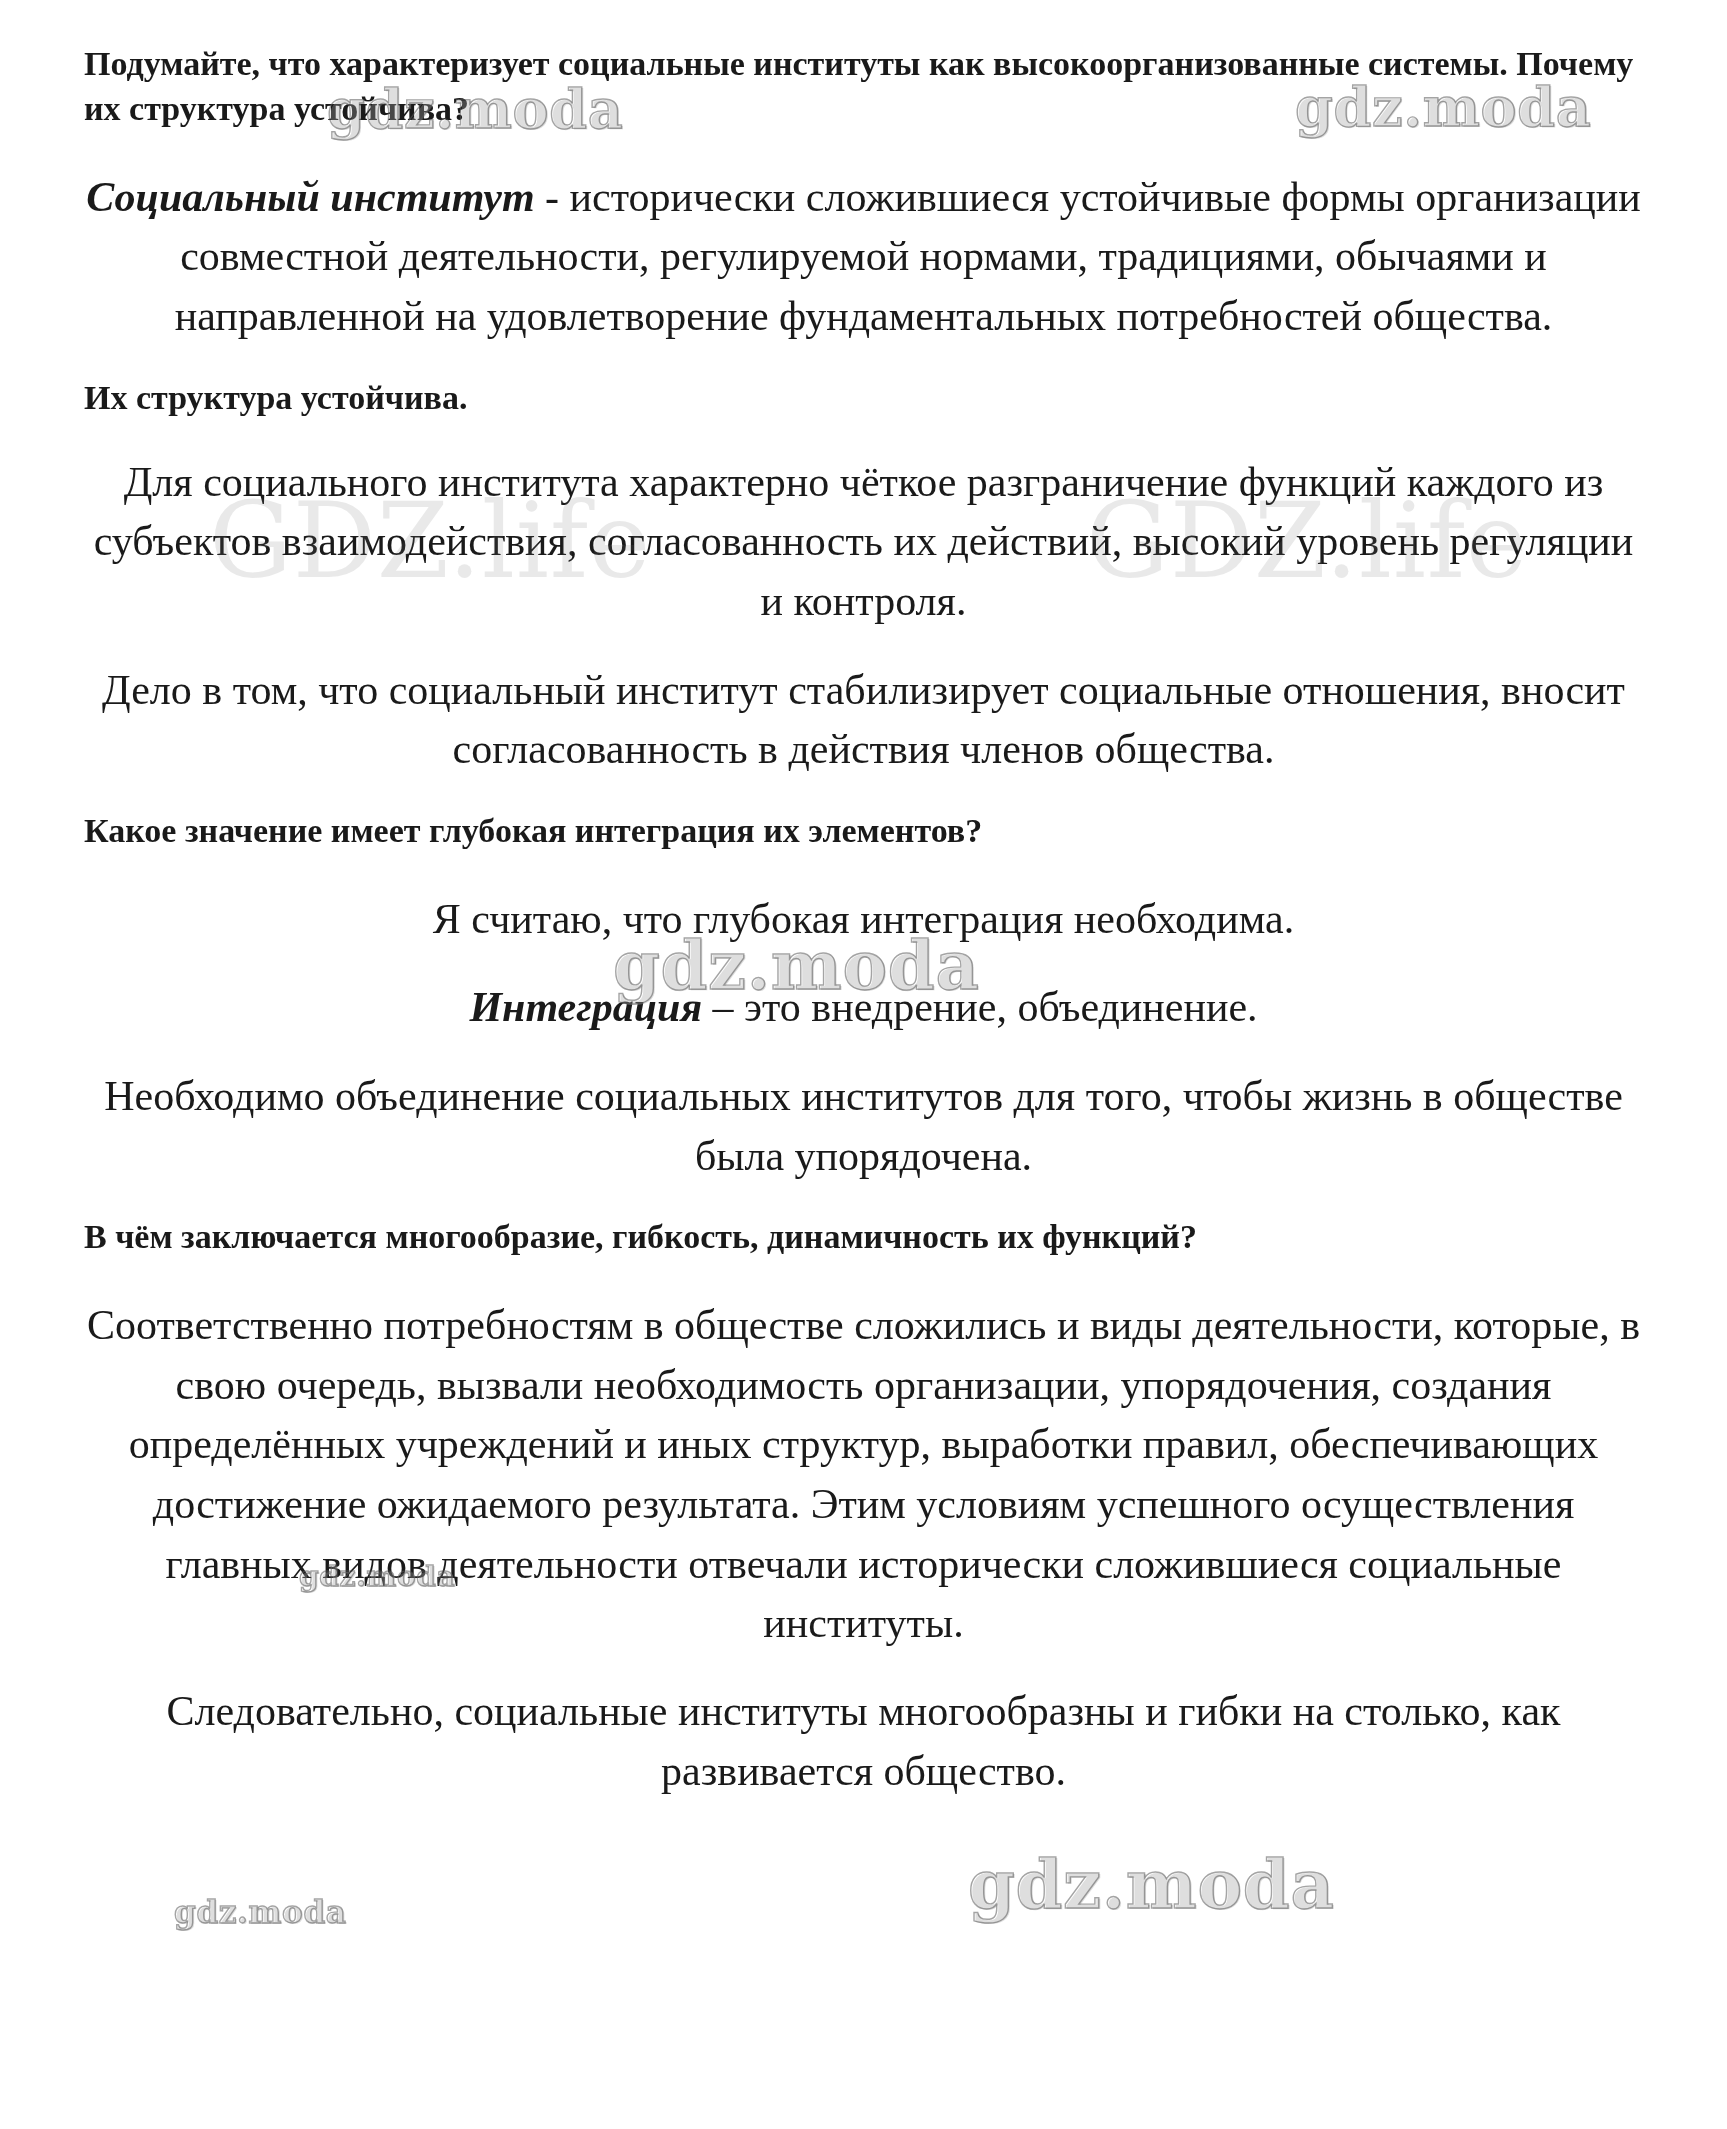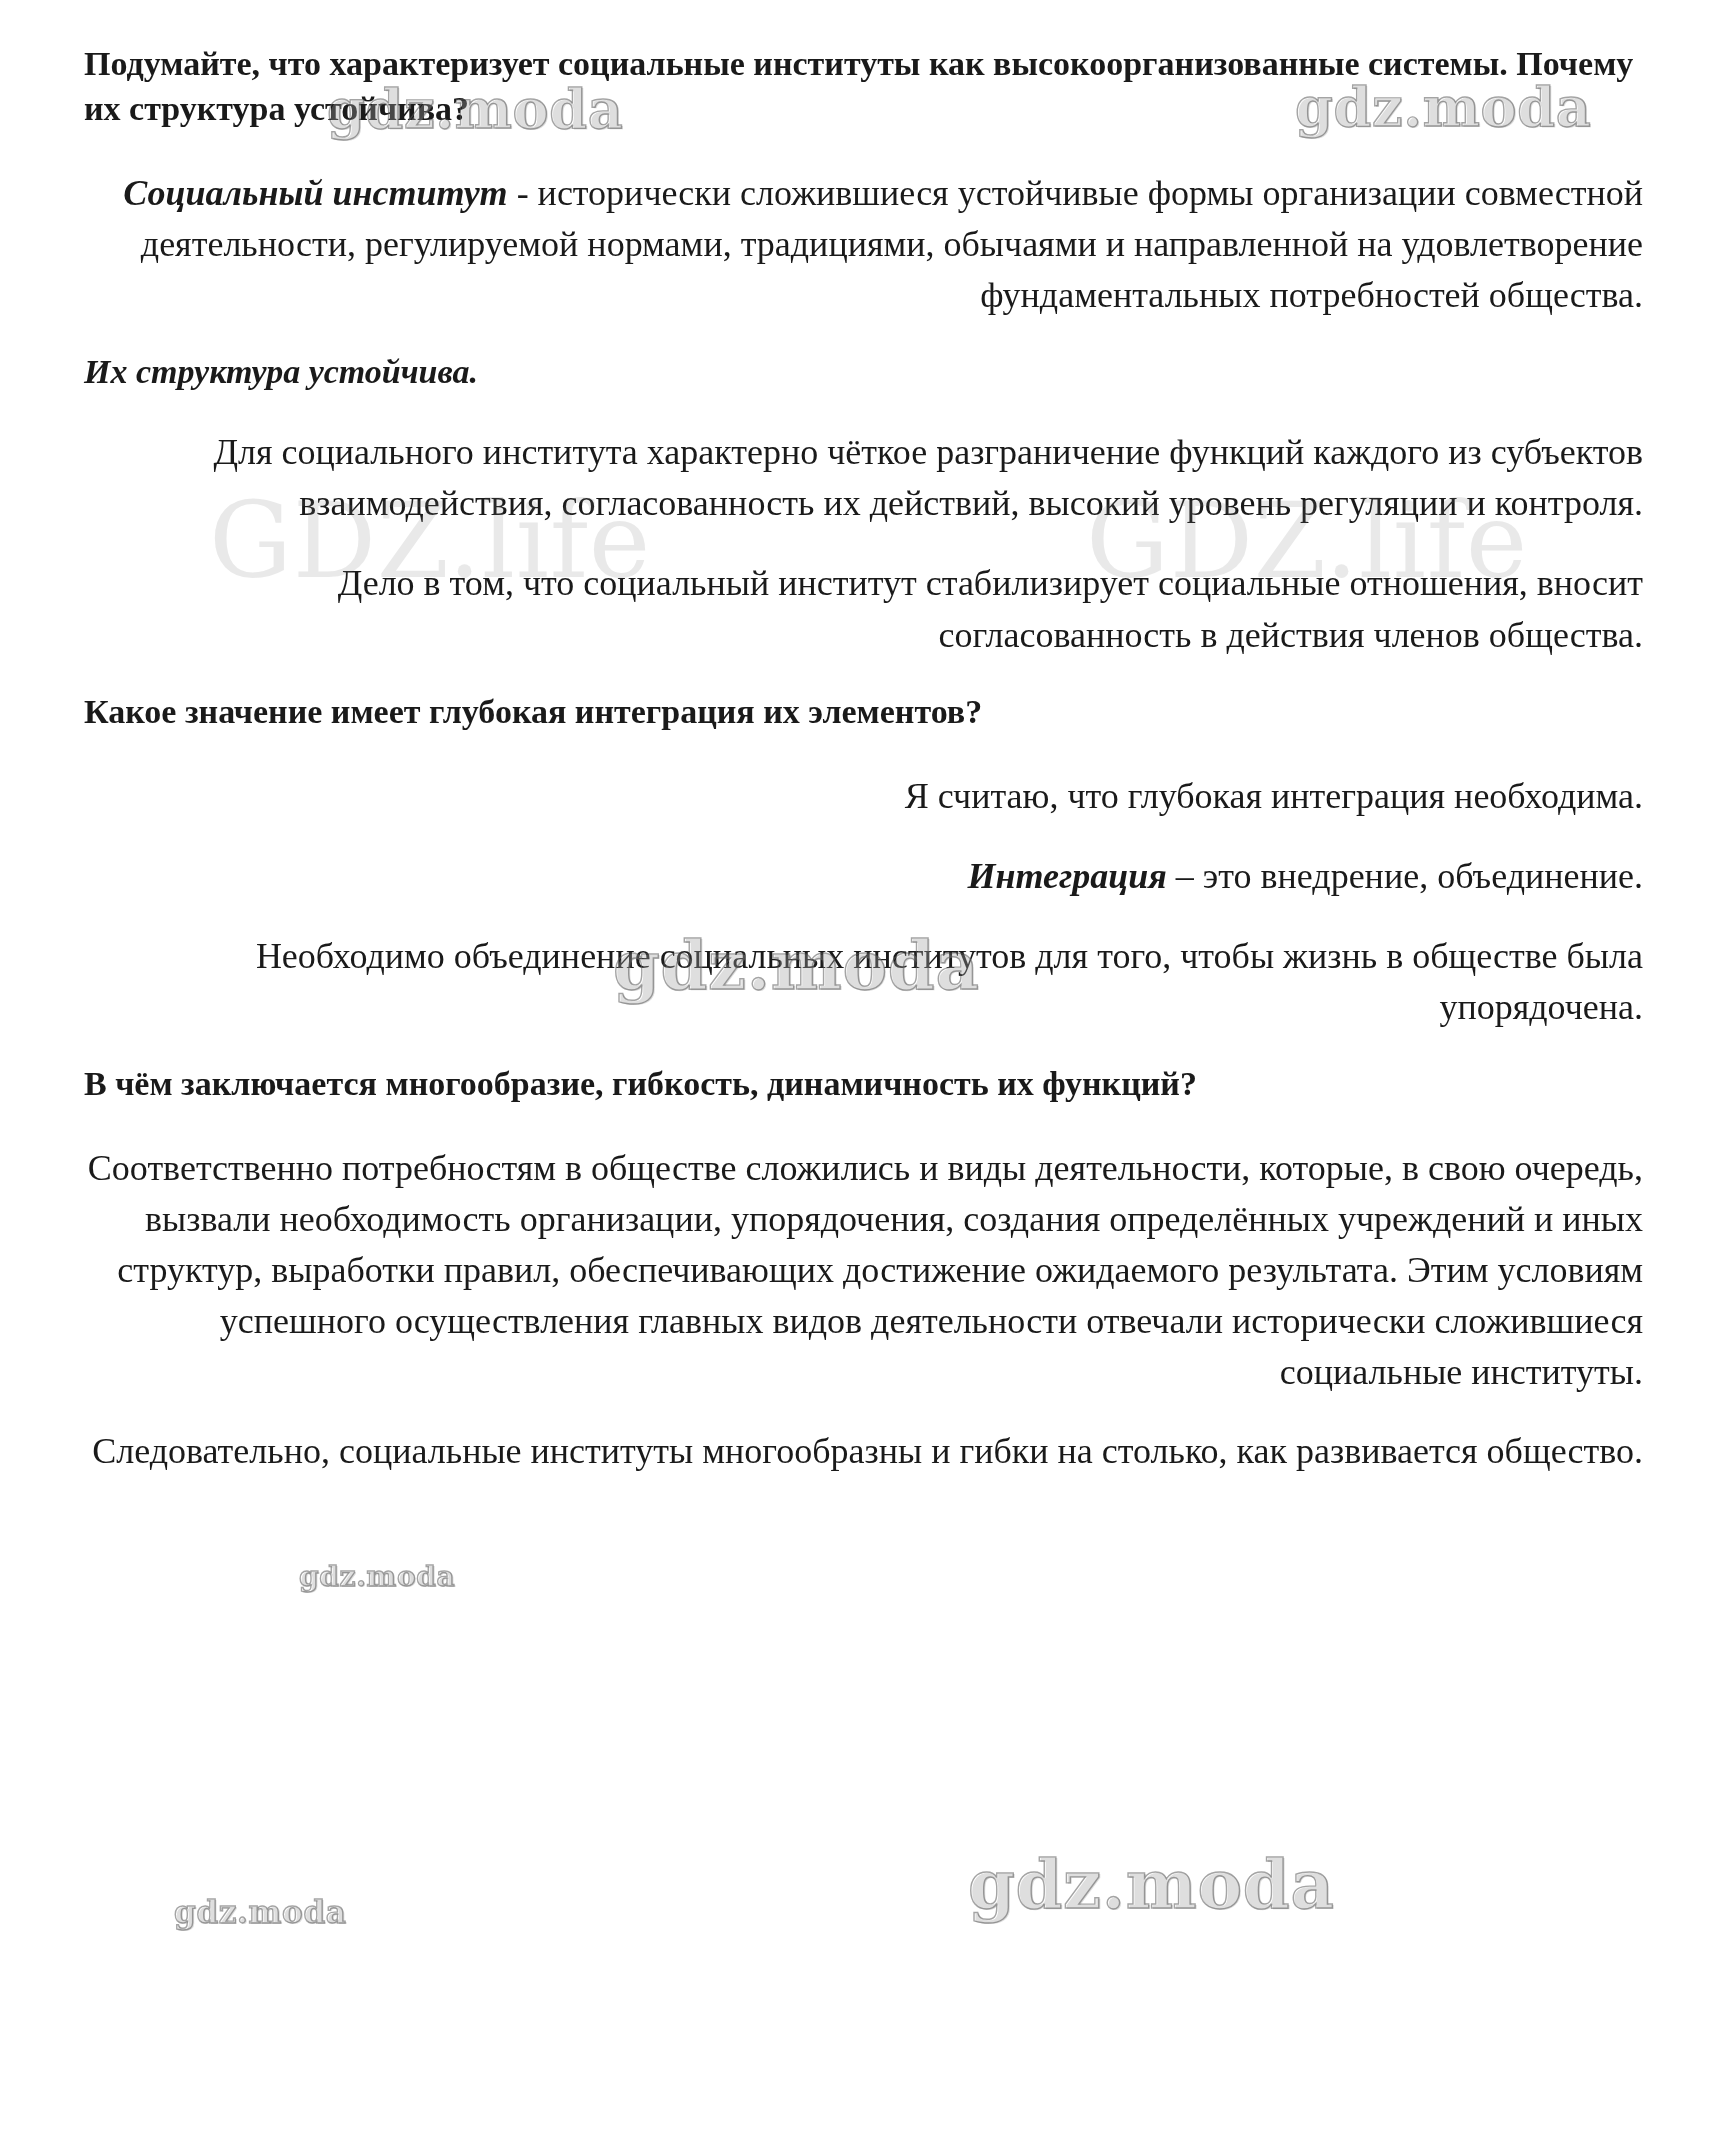--- a/index.html
+++ b/index.html
@@ -24,44 +24,43 @@
   .doc {
     position: relative;
     z-index: 2;
   }
   .line-small {
     font-size: 32px;
     line-height: 1.15;
     margin: 0 0 36px 0;
   }
   p.para {
-    font-size: 36px;
+    font-size: 42px;
     line-height: 1.42;
     margin: 0 0 29px 0;
-    text-align: right;
+    text-align: center;
   }
   p.para.tight {
     margin-bottom: 28px;
   }
   .q-bold {
     font-weight: bold;
     font-size: 34px;
     line-height: 1.32;
     margin: 0 0 36px 0;
   }
   .q-bold.spaced-top {
     margin-top: 25px;
   }
   .term {
     font-weight: bold;
     font-style: italic;
   }
   .subhead-italic {
     font-weight: bold;
-    font-style: italic;
     font-size: 34px;
     line-height: 1.3;
     margin: 0 0 33px 0;
   }
 
   
   .wm {
     position: absolute;
     z-index: 3;
     pointer-events: none;

